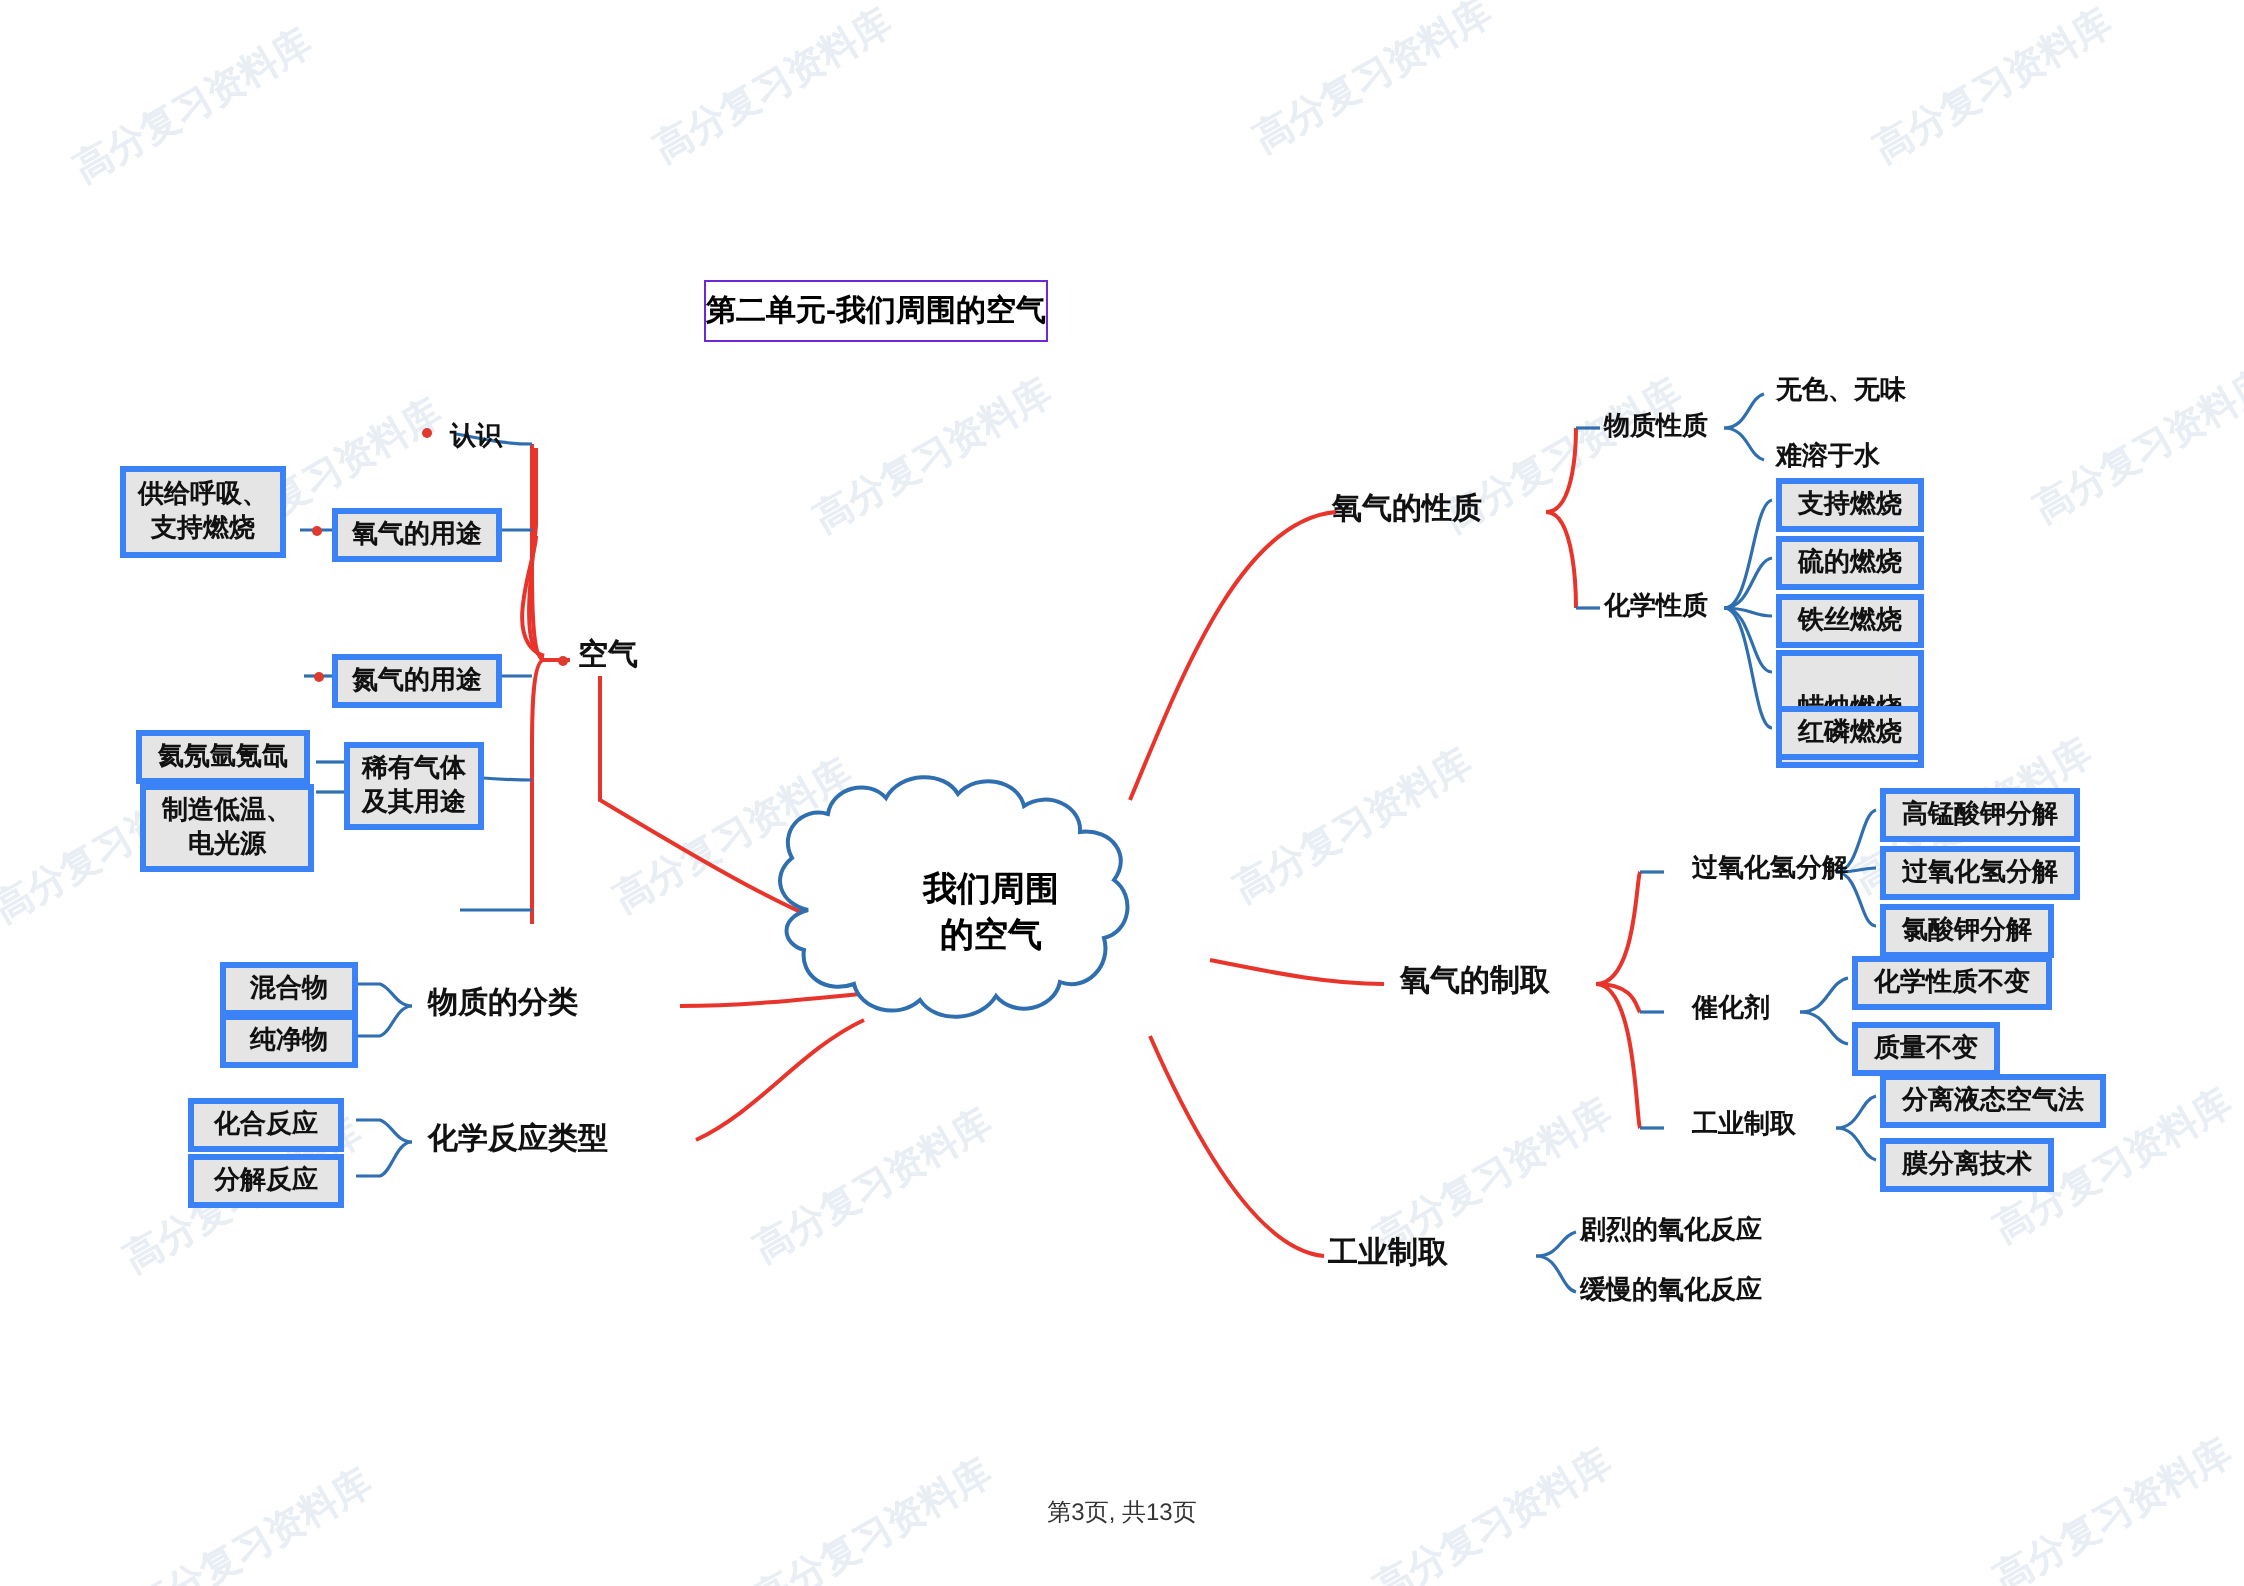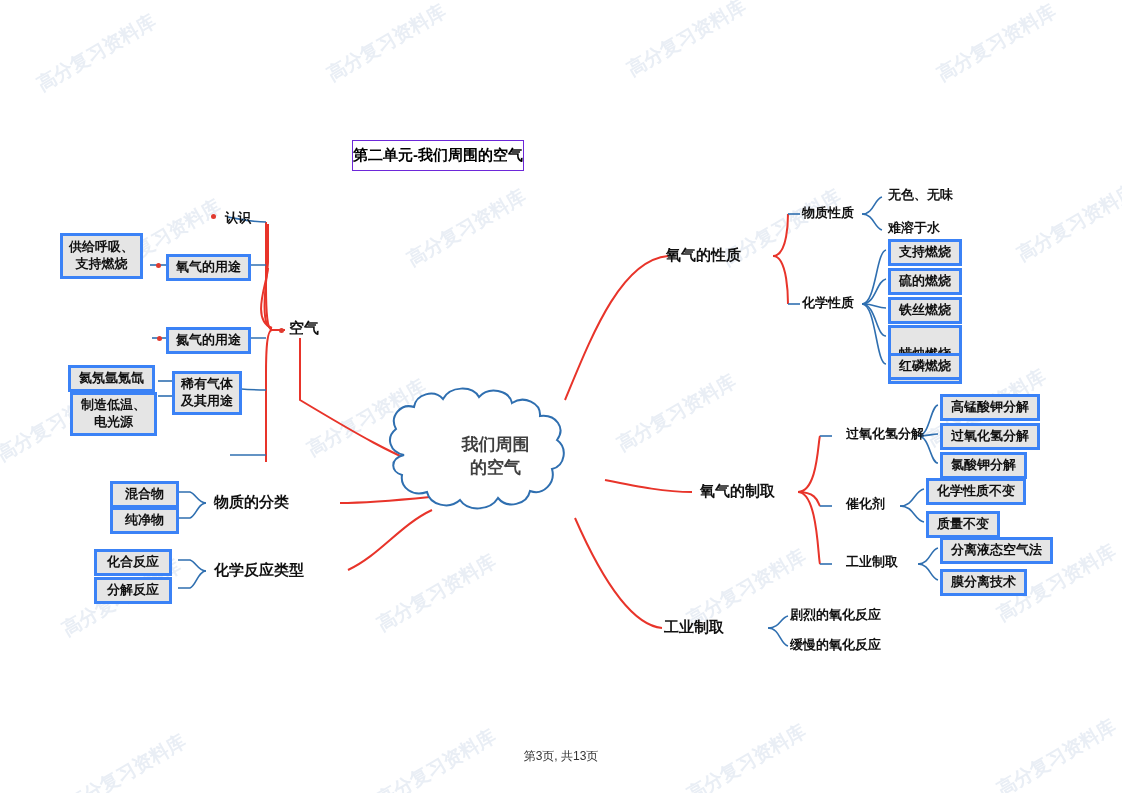--- a/index.html
+++ b/index.html
@@ -26,21 +26,21 @@
     white-space:nowrap;
   }
 
   
   .cloud{
     position:absolute;left:383px;top:392px;width:225px;height:130px;
   }
   .cloud .label{
     position:absolute;left:0;top:0;width:225px;height:130px;
     display:flex;align-items:center;justify-content:center;
-    flex-direction:column;font-size:17px;font-weight:bold;color:#404040;
+    flex-direction:column;font-size:17px;font-weight:bold;color:#000000;
     line-height:1.35;text-align:center;z-index:3;
   }
 
   
   .node{
     position:absolute;white-space:nowrap;font-weight:bold;color:#111;
     line-height:1.3;
   }
   .node.boxed{border:3px solid #3b82f6;background:#e5e5e5;padding:2px 7px;}
   .node.plain{background:transparent;}

